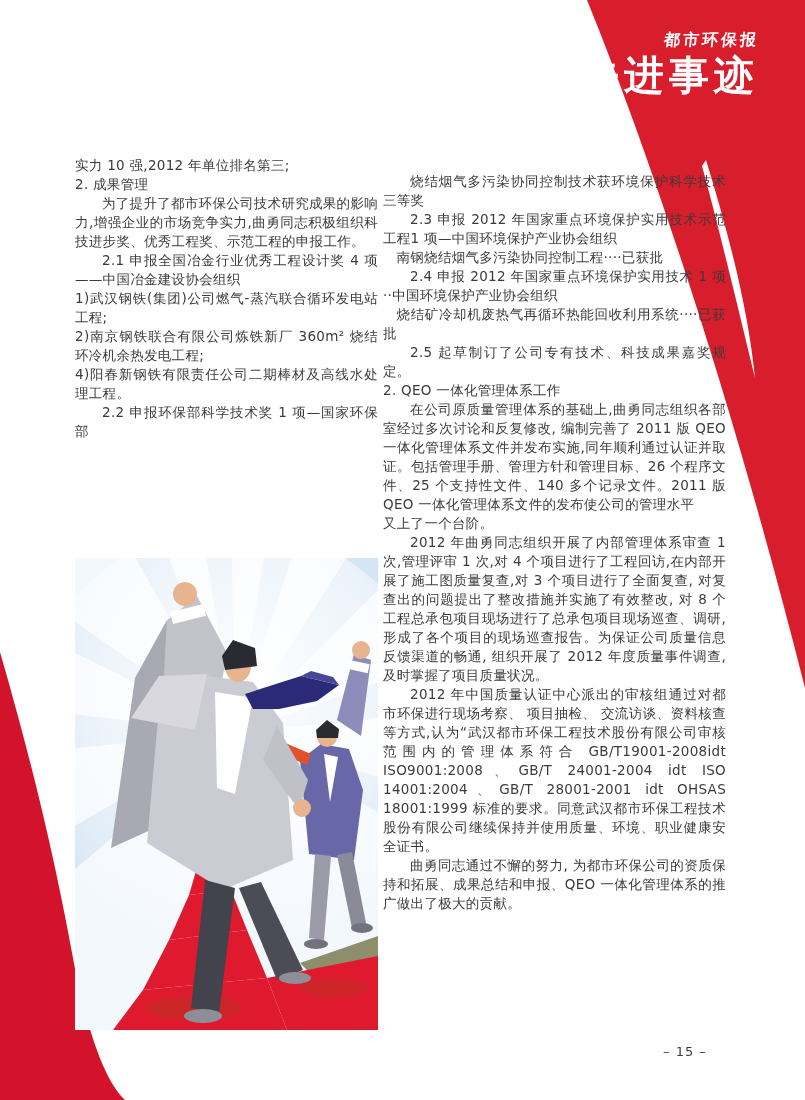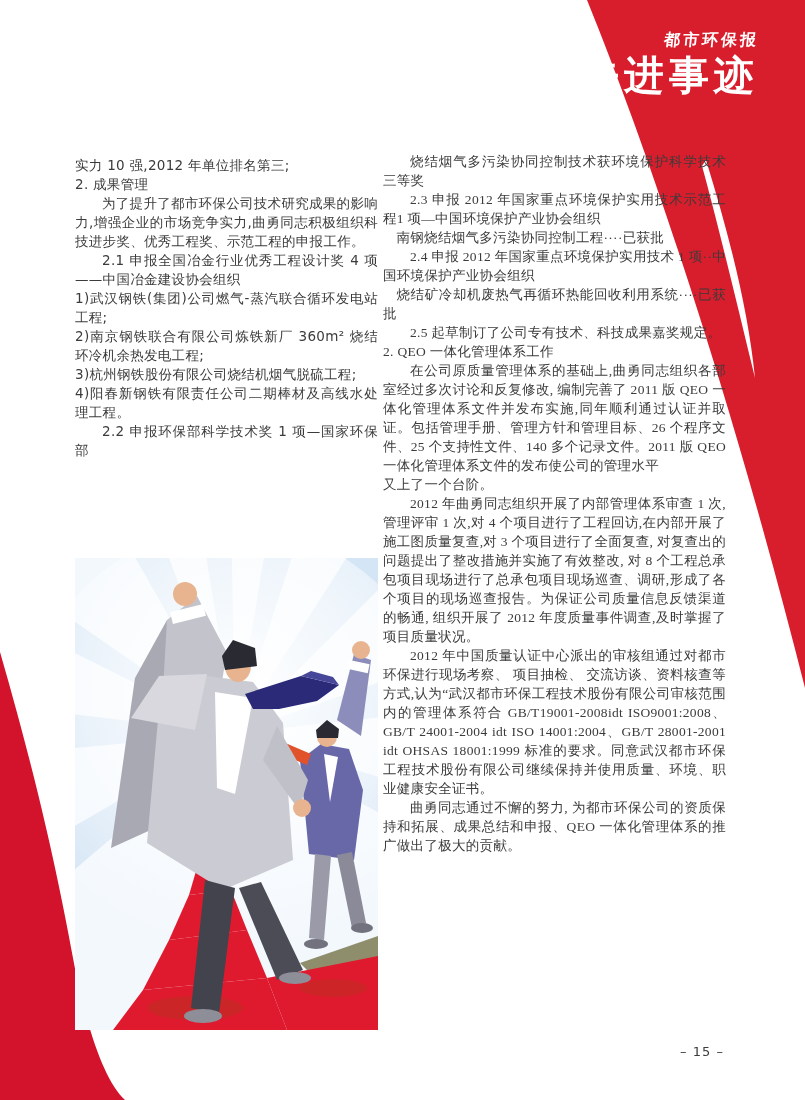--- a/index.html
+++ b/index.html
@@ -21,33 +21,33 @@
   }
   .masthead .section-name{
     font-size:40px;font-weight:bold;letter-spacing:5px;line-height:1.1;
   }
   .col{
     position:absolute;
     font-size:13.5px;line-height:19px;color:#3b3b3b;
     text-align:justify;letter-spacing:0.3px;z-index:2;
   }
   .left-col{left:75px;top:156px;width:303px;}
-  .right-col{left:383px;top:152px;width:343px;font-family:Liberation Serif, serif;}
+  .right-col{left:383px;top:172px;width:343px;}
   .col p{margin:0;}
   .indent2{text-indent:2em;}
   .indent1{text-indent:1em;}
   .gap-after{margin-bottom:20px;}
   .inner-block{}
   .illustration{
     position:absolute;left:75px;top:558px;width:303px;height:472px;
     overflow:hidden;z-index:1;
   }
   .page-number{
     position:absolute;left:663px;top:1044px;width:78px;
-    text-align:center;font-size:13px;color:#3b3b3b;letter-spacing:1px;z-index:2;
+    text-align:left;font-size:13px;color:#3b3b3b;letter-spacing:1px;z-index:2;
   }
 </style>
 </head>
 <body>
 
 <div class="page">
 
   <svg class="deco-svg" viewBox="0 0 805 1100" aria-hidden="true">
 
     <path d="M587,0 L805,0 L805,688 C740,430 660,180 587,0 Z" fill="#D81E2C"></path>
@@ -62,21 +62,20 @@
     <div class="section-name">先进事迹</div>
   </div>
 
   <div class="col left-col">
     <p class="gap-after">实力 10 强,2012 年单位排名第三;</p>
     <p>2. 成果管理</p>
     <p class="indent2">为了提升了都市环保公司技术研究成果的影响力,增强企业的市场竞争实力,曲勇同志积极组织科技进步奖、优秀工程奖、示范工程的申报工作。</p>
     <p class="indent2">2.1 申报全国冶金行业优秀工程设计奖 4 项——中国冶金建设协会组织</p>
     <p>1)武汉钢铁(集团)公司燃气-蒸汽联合循环发电站工程;</p>
     <p>2)南京钢铁联合有限公司炼铁新厂 360m² 烧结环冷机余热发电工程;</p>
-    <p>3)杭州钢铁股份有限公司烧结机烟气脱硫工程;</p>
     <p>4)阳春新钢铁有限责任公司二期棒材及高线水处理工程。</p>
     <p class="indent2">2.2 申报环保部科学技术奖 1 项—国家环保部</p>
   </div>
 
   <div class="col right-col">
     <p class="indent2">烧结烟气多污染协同控制技术获环境保护科学技术三等奖</p>
     <p class="indent2">2.3 申报 2012 年国家重点环境保护实用技术示范工程1 项—中国环境保护产业协会组织</p>
     <p class="indent1">南钢烧结烟气多污染协同控制工程····已获批</p>
     <p class="indent2">2.4 申报 2012 年国家重点环境保护实用技术 1 项··中国环境保护产业协会组织</p>
     <p class="indent1">烧结矿冷却机废热气再循环热能回收利用系统····已获批</p>

